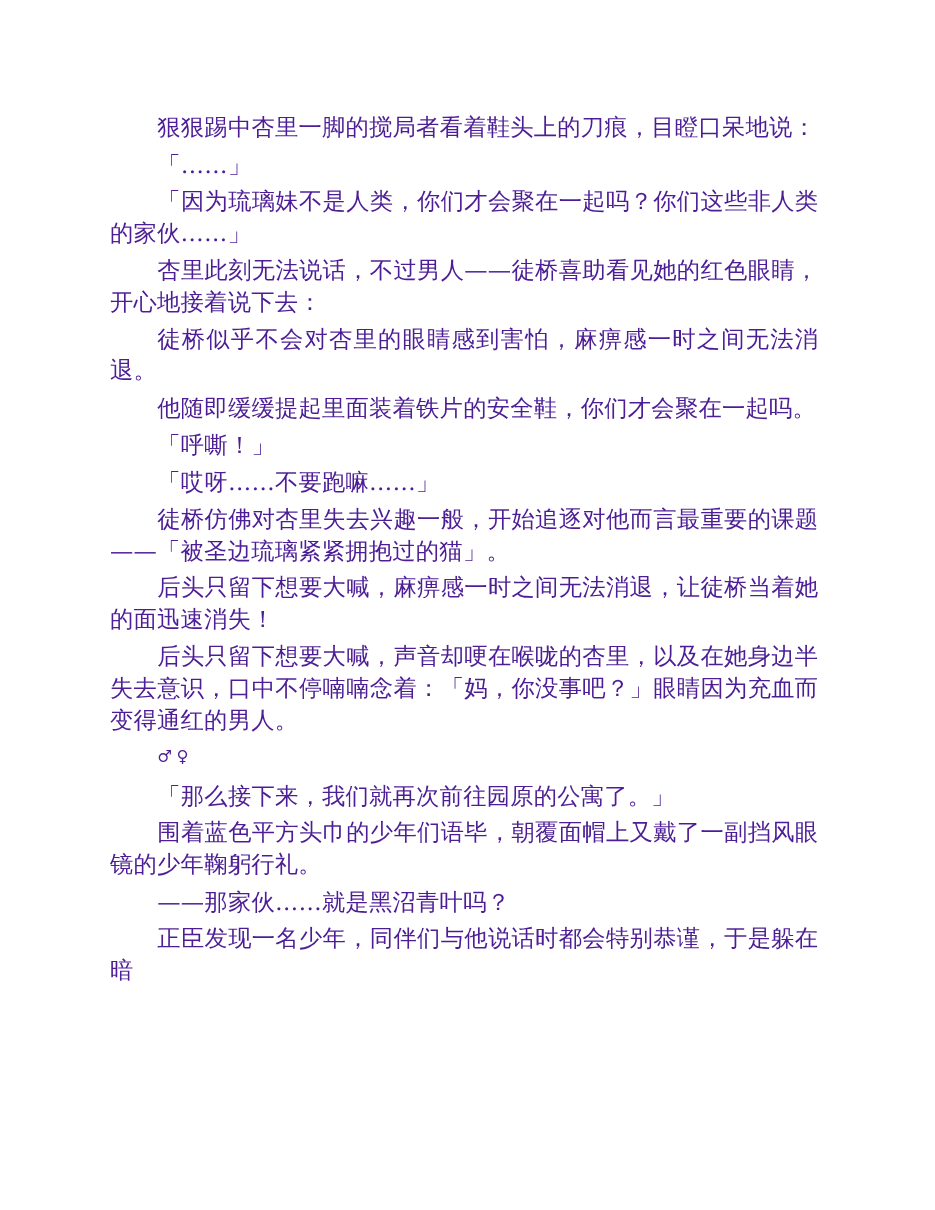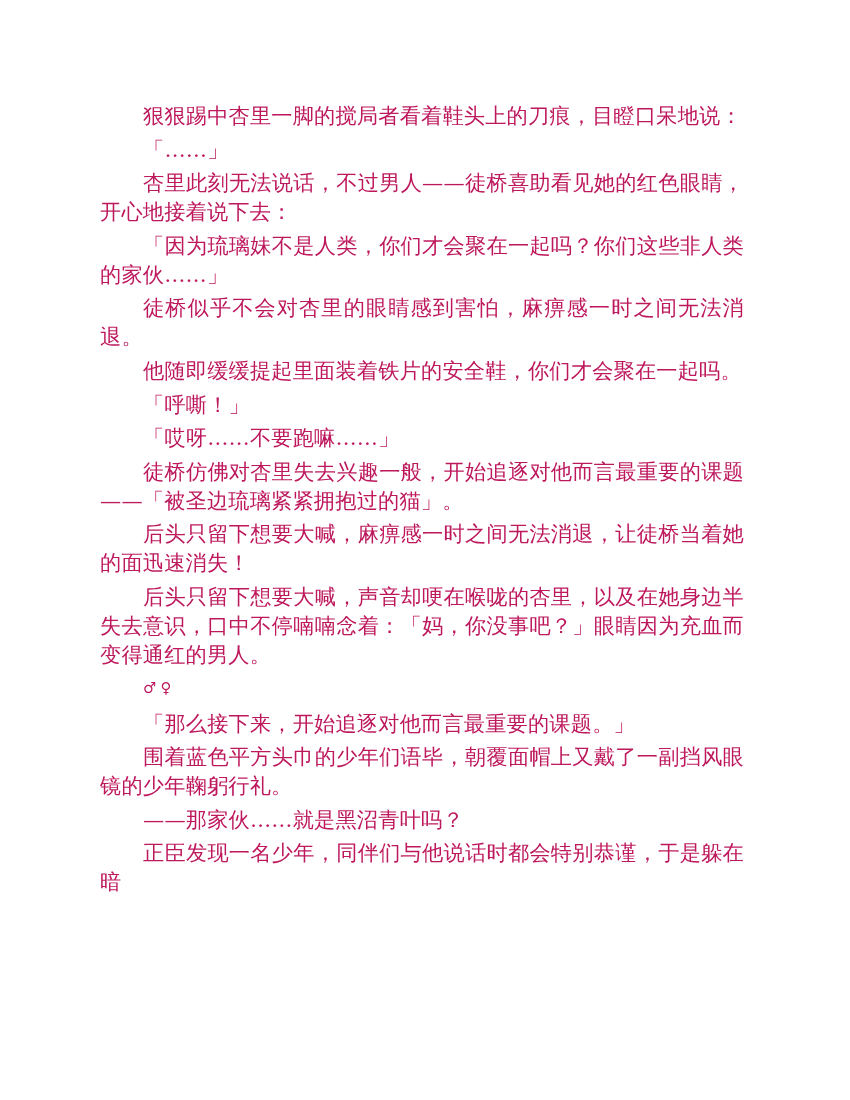--- a/index.html
+++ b/index.html
@@ -14,21 +14,21 @@
       overflow: hidden;
     }
     .page {
       position: absolute;
       left: 100px;
       top: 101px;
       width: 644px;
       font-family: "DejaVu Serif", "Liberation Serif", serif;
       font-size: 21.2px;
       line-height: 29px;
-      color: #be185d;
+      color: #4c1d95;
       letter-spacing: 0.2px;
     }
     .para {
       margin: 0 0 4.6px 0;
       text-indent: 43px;
       text-align: justify;
       word-break: break-all;
     }
     .para.symbol {
       font-size: 15px;
@@ -36,27 +36,27 @@
       margin-top: 2px;
       margin-bottom: 6px;
     }
   </style>
 </head>
 <body>
 
 <div class="page">
   <p class="para">狠狠踢中杏里一脚的搅局者看着鞋头上的刀痕，目瞪口呆地说：</p>
   <p class="para">「……」</p>
+  <p class="para">「因为琉璃妹不是人类，你们才会聚在一起吗？你们这些非人类的家伙……」</p>
   <p class="para">杏里此刻无法说话，不过男人——徒桥喜助看见她的红色眼睛，开心地接着说下去：</p>
-  <p class="para">「因为琉璃妹不是人类，你们才会聚在一起吗？你们这些非人类的家伙……」</p>
   <p class="para">徒桥似乎不会对杏里的眼睛感到害怕，麻痹感一时之间无法消退。</p>
   <p class="para">他随即缓缓提起里面装着铁片的安全鞋，你们才会聚在一起吗。</p>
   <p class="para">「呼嘶！」</p>
   <p class="para">「哎呀……不要跑嘛……」</p>
   <p class="para">徒桥仿佛对杏里失去兴趣一般，开始追逐对他而言最重要的课题——「被圣边琉璃紧紧拥抱过的猫」。</p>
   <p class="para">后头只留下想要大喊，麻痹感一时之间无法消退，让徒桥当着她的面迅速消失！</p>
   <p class="para">后头只留下想要大喊，声音却哽在喉咙的杏里，以及在她身边半失去意识，口中不停喃喃念着：「妈，你没事吧？」眼睛因为充血而变得通红的男人。</p>
   <p class="para symbol">♂♀</p>
-  <p class="para">「那么接下来，开始追逐对他而言最重要的课题。」</p>
+  <p class="para">「那么接下来，我们就再次前往园原的公寓了。」</p>
   <p class="para">围着蓝色平方头巾的少年们语毕，朝覆面帽上又戴了一副挡风眼镜的少年鞠躬行礼。</p>
   <p class="para">——那家伙……就是黑沼青叶吗？</p>
   <p class="para">正臣发现一名少年，同伴们与他说话时都会特别恭谨，于是躲在暗</p>
 </div>
 
 </body></html>

